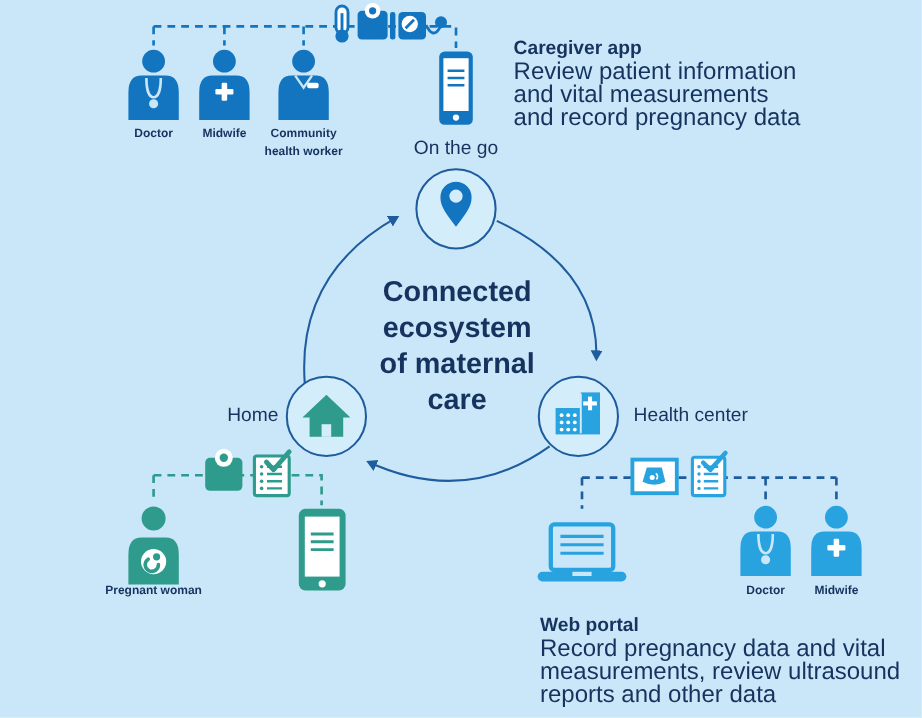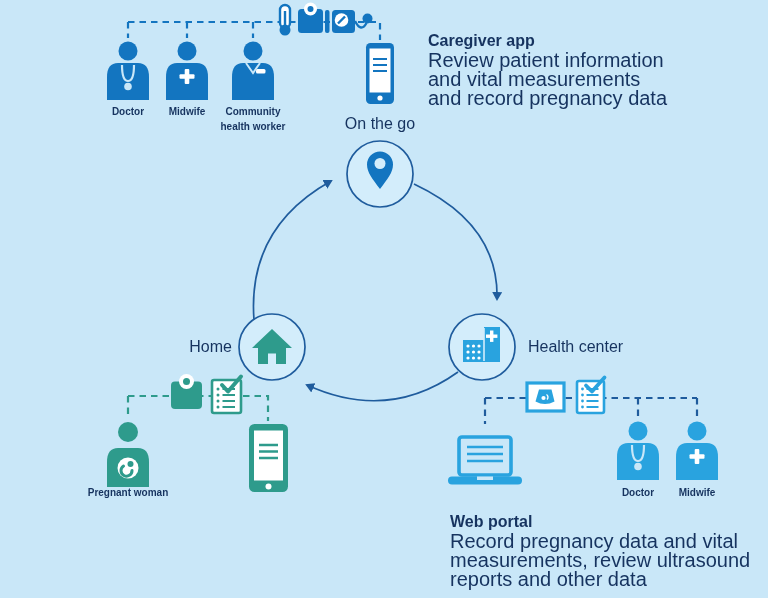--- a/index.html
+++ b/index.html
@@ -213,20 +213,26 @@
   <div class="label small-label centered" style="left:187px;top:104px">Midwife</div>
   <div class="label small-label centered" style="left:253px;top:104px">
     <div>Community</div>
     <div>health worker</div>
   </div>
 
   <div class="label node-label centered" style="left:380px;top:115px">On the go</div>
   <div class="label node-label" style="right:536px;top:338px">Home</div>
   <div class="label node-label" style="left:528px;top:338px">Health center</div>
 
+  <div class="label centered center-title" style="left:381px;top:229px">
+    <div>Connected</div>
+    <div>ecosystem</div>
+    <div>of maternal</div>
+    <div>care</div>
+  </div>
 
   <div class="label text-block" style="left:428px;top:31px">
     <div class="heading">Caregiver app</div>
     <div class="body-line">Review patient information</div>
     <div class="body-line">and vital measurements</div>
     <div class="body-line">and record pregnancy data</div>
   </div>
 
   <div class="label small-label centered" style="left:128px;top:485px">Pregnant woman</div>
 

